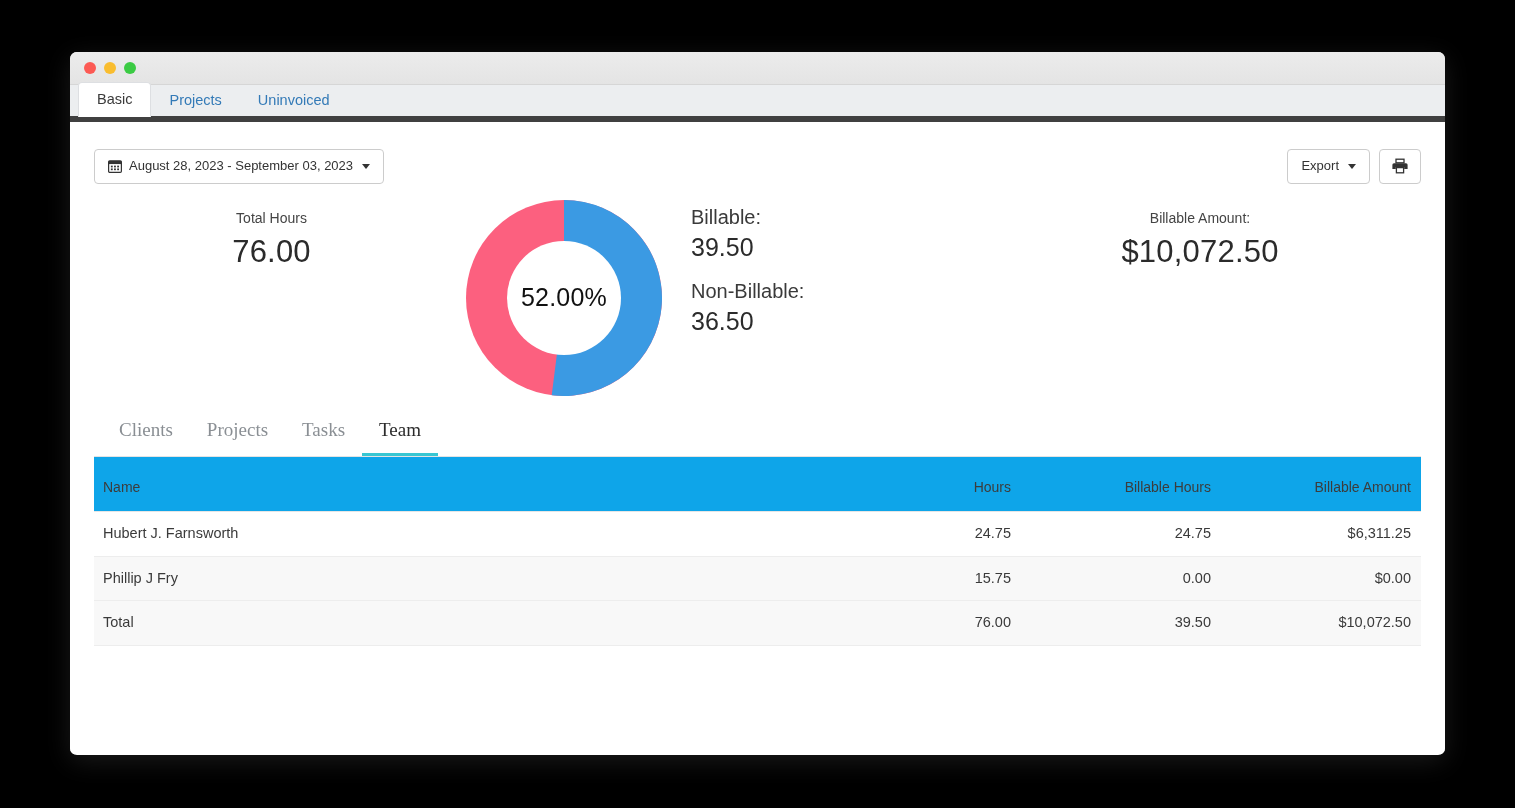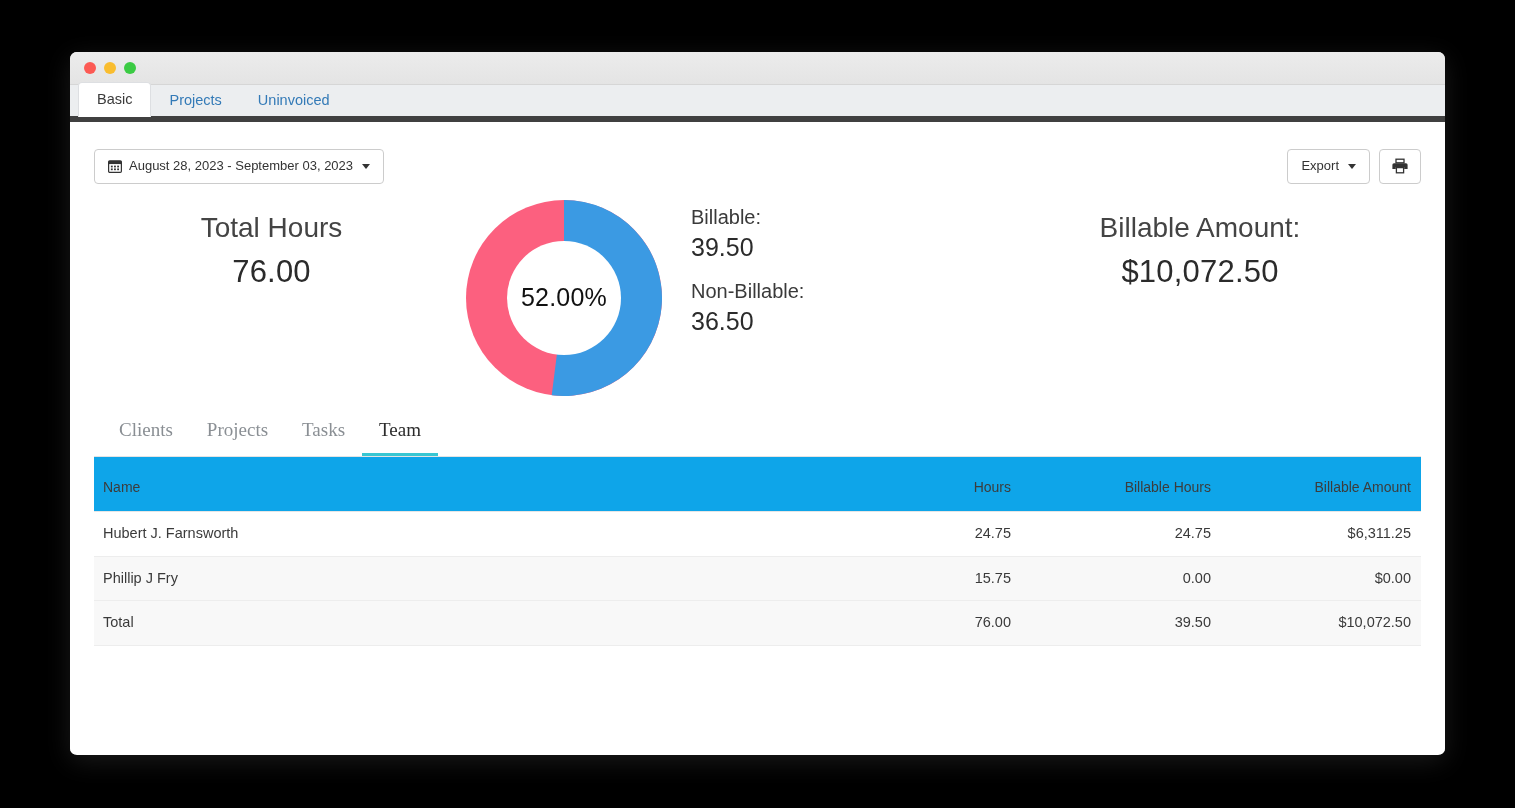--- a/index.html
+++ b/index.html
@@ -102,21 +102,21 @@
     display: flex;
     align-items: flex-start;
     margin-top: 14px;
     height: 210px;
   }
   .stat-col {
     flex: 0 0 auto;
     text-align: center;
   }
   .stat-col.total { width: 355px; padding-top: 10px; }
-  .stat-label { font-size: 28px; color: #444; font-weight: 400; line-height: 1.45; }
+  .stat-label { font-size: 14px; color: #444; font-weight: 400; line-height: 1.45; }
   .stat-value { font-size: 31px; color: #2b2b2b; font-weight: 400; margin-top: 6px; letter-spacing: .2px;}
 
   .chart-col { width: 230px; display: flex; justify-content: center; padding-top: 2px;}
   .donut-wrap { position: relative; width: 196px; height: 196px; }
   .donut-center {
     position: absolute;
     left: 0; top: 0; width: 100%; height: 100%;
     display: flex; align-items: center; justify-content: center;
     font-size: 25px; color: #111; letter-spacing: .2px;
   }

